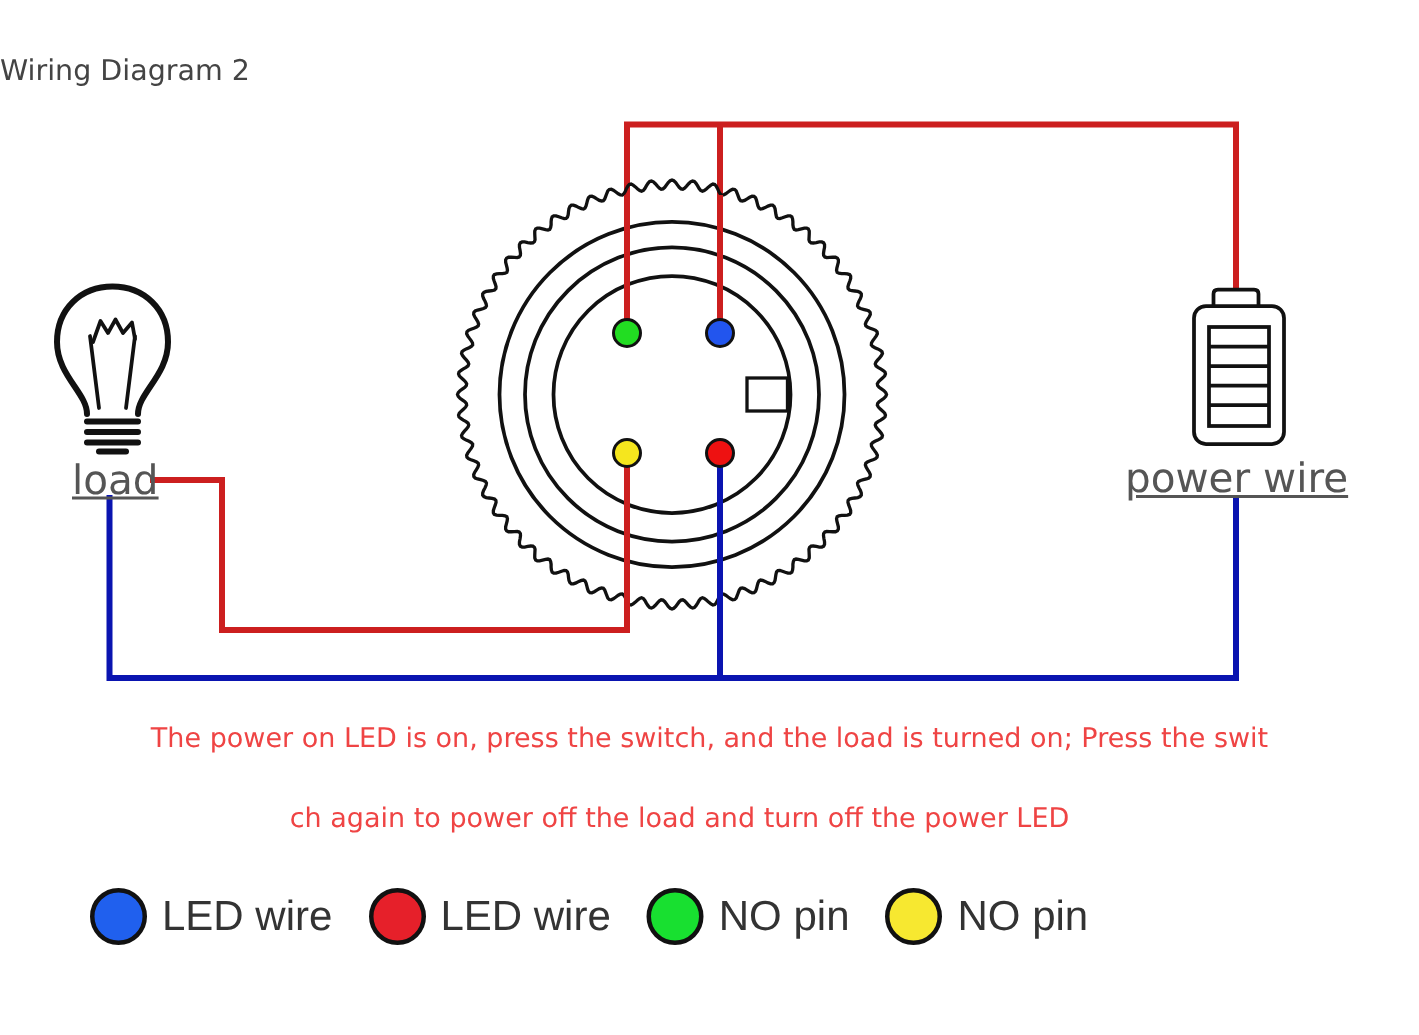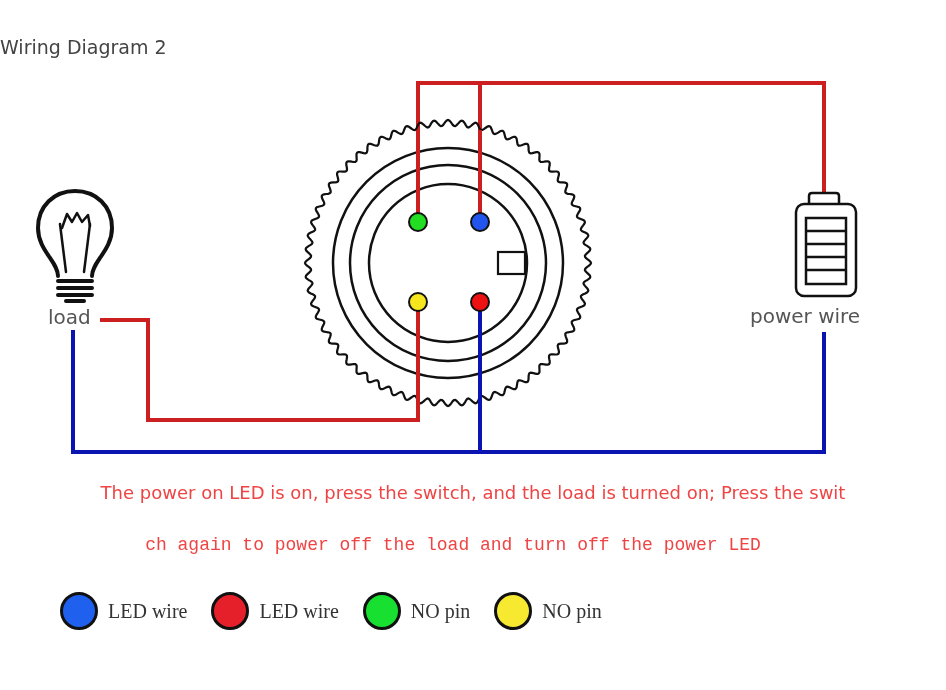--- a/index.html
+++ b/index.html
@@ -1,24 +1,24 @@
 <!DOCTYPE html>
 <html><head>
 <meta charset="utf-8">
 <style>
   html, body { margin: 0; padding: 0; background: #ffffff; }
   body { width: 946px; height: 690px; position: relative; overflow: hidden; font-family: "DejaVu Sans", sans-serif; }
   #diagram { position: absolute; left: 0; top: 0; }
   .title { position: absolute; left: 0; width: 906px; top: 36px; text-align: left; font-family: "DejaVu Sans", sans-serif; font-size: 19px; color: #444; }
-  .lbl { position: absolute; font-family: "DejaVu Sans", sans-serif; color: #555; font-size: 20px; }
+  .lbl { position: absolute; font-family: "DejaVu Sans", sans-serif; color: #555; font-size: 27px; text-decoration: underline; }
   .desc { position: absolute; left: 0; width: 906px; text-align: center; font-family: "DejaVu Sans", sans-serif; font-size: 18px; color: #ef4444; }
   .legend { position: absolute; top: 592px; left: 60px; display: flex; align-items: center; }
   .legend-item { display: flex; align-items: center; margin-right: 24px; }
   .legend-dot { width: 38px; height: 38px; border-radius: 50%; border: 3px solid #111; box-sizing: border-box; margin-right: 10px; }
-  .legend-text { font-family: Liberation Serif, serif; font-size: 20px; color: #333; }
+  .legend-text { font-family: Liberation Sans, sans-serif; font-size: 28px; color: #333; }
 </style>
 </head>
 <body>
 
 <div class="title">Wiring Diagram 2</div>
 
 <svg id="diagram" width="946" height="690">
 
   <g>
     <polyline points="418,222 418,83 824,83 824,192" fill="none" stroke="#cc1f1f" stroke-width="4"></polyline>
@@ -66,21 +66,21 @@
     <line x1="806" y1="244" x2="846" y2="244"></line>
     <line x1="806" y1="257" x2="846" y2="257"></line>
     <line x1="806" y1="270" x2="846" y2="270"></line>
   </g>
 </svg>
 
 <div class="lbl" style="left:48px; top:305px;">load</div>
 <div class="lbl" style="left:750px; top:304px;">power wire</div>
 
 <div class="desc" style="top:482px; left:20px;">The power on LED is on, press the switch, and the load is turned on; Press the swit</div>
-<div class="desc" style="top:535px; left:0px;font-family:Liberation Mono, monospace;">ch again to power off the load and turn off the power LED</div>
+<div class="desc" style="top:535px; left:0px;">ch again to power off the load and turn off the power LED</div>
 
 <div class="legend">
   <div class="legend-item">
     <div class="legend-dot" style="background: rgb(32, 96, 238);"></div>
     <span class="legend-text">LED wire</span>
   </div>
   <div class="legend-item">
     <div class="legend-dot" style="background: rgb(230, 32, 42);"></div>
     <span class="legend-text">LED wire</span>
   </div>

